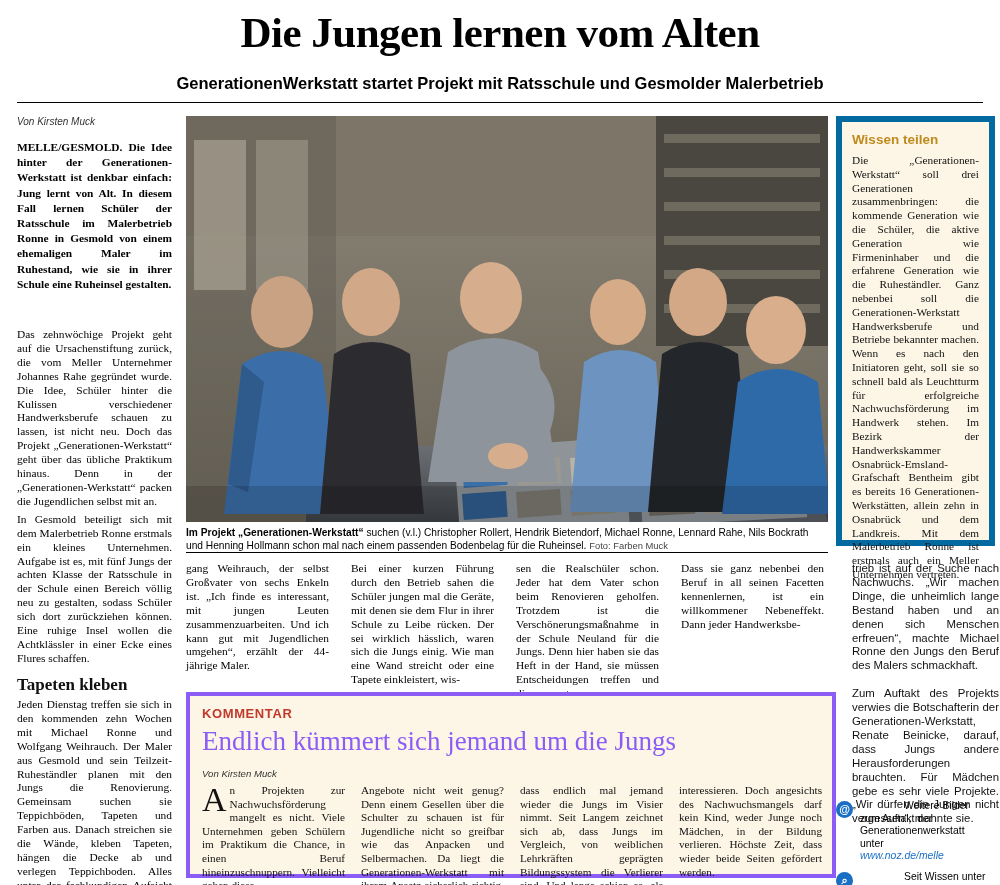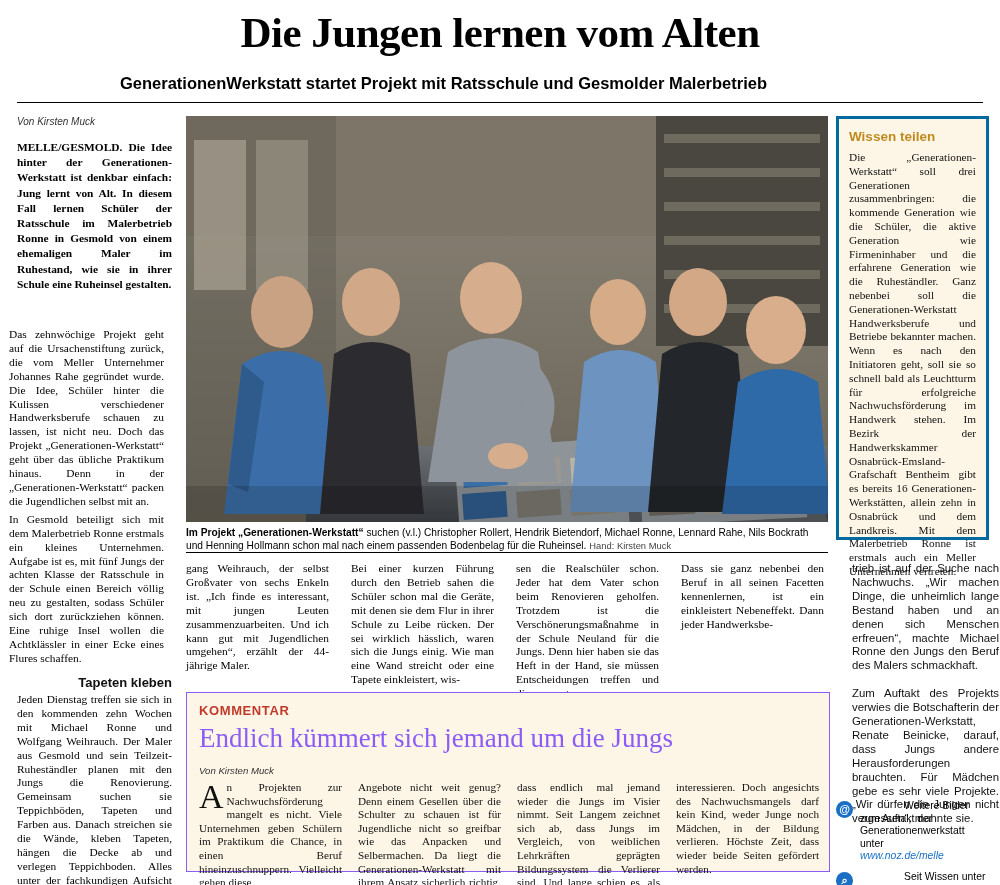--- a/index.html
+++ b/index.html
@@ -12,21 +12,21 @@
   }
   .page{position:relative;width:1000px;height:885px;}
 
   
   .headline{
     position:absolute;left:0;top:8px;width:1000px;text-align:center;
     font-family:"Liberation Serif", serif;
     font-weight:bold;font-size:43px;letter-spacing:-0.5px;color:#000;
   }
   .subhead{
-    position:absolute;left:120px;top:74px;width:760px;
+    position:absolute;left:120px;top:74px;width:760px;text-align:center;
     font-family:"Liberation Sans", sans-serif;
     font-weight:bold;font-size:16.5px;color:#000;
   }
   .rule-top{position:absolute;left:17px;top:102px;width:966px;height:1px;background:#000;}
 
   
   .byline-left{
     position:absolute;left:17px;top:116px;width:155px;
     font-family:"Liberation Sans", sans-serif;
     font-size:10px;font-style:italic;color:#333;
@@ -36,24 +36,24 @@
     font-family:Liberation Serif, serif;
     font-weight:bold;font-size:11.4px;line-height:15.2px;color:#000;
     text-align:justify;
   }
   .col-text{
     font-family:"Liberation Serif", serif;
     font-size:11.4px;line-height:13.9px;text-align:justify;
     color:#000;
     -webkit-hyphens:auto;hyphens:auto;
   }
-  .c1{position:absolute;left:9px;top:328px;width:155px;}
+  .c1{position:absolute;left:17px;top:328px;width:155px;}
   .subhead-small{
-    font-family:Liberation Sans, sans-serif;
-    font-weight:bold;font-size:13px;margin:9px 0 3px 0;text-align:right;
+    font-family:Liberation Serif, serif;
+    font-weight:bold;font-size:17px;margin:9px 0 3px 0;
   }
   .c1b{position:absolute;left:17px;top:666px;width:155px;}
 
   
   .photo{
     position:absolute;left:186px;top:116px;width:642px;height:406px;
     overflow:hidden;background:#6d6a63;
   }
   .photo svg{display:block;}
   .caption{
@@ -68,21 +68,21 @@
   
   .bodycol{position:absolute;top:562px;width:143px;}
   .bc1{left:186px;}
   .bc2{left:351px;}
   .bc3{left:516px;}
   .bc4{left:681px;}
 
   
   .komm{
     position:absolute;left:186px;top:692px;width:642px;height:178px;
-    background:#fdf6e6;border:1px solid #8b5cf6;
+    background:#fdf6e6;border:4px solid #8b5cf6;
   }
   .komm-label{
     position:absolute;left:12px;top:10px;
     font-family:"Liberation Sans", sans-serif;
     font-weight:bold;font-size:13px;letter-spacing:0.6px;color:#c0392b;
   }
   .komm-title{
     position:absolute;left:12px;top:30px;width:618px;
     font-family:"Liberation Serif", serif;
     font-size:27px;color:#8b5cf6;
@@ -100,21 +100,21 @@
   .kc3{left:318px;}
   .kc4{left:477px;}
   .dropcap{
     float:left;font-size:34px;line-height:27px;font-weight:normal;
     padding:2px 3px 0 0;font-family:"Liberation Serif", serif;
   }
 
   
   .rail{
     position:absolute;left:836px;top:116px;width:147px;height:418px;
-    background:#fdf6e6;border:3px solid #0369a1;
+    background:#fdf6e6;border:6px solid #0369a1;
   }
   .rail-title{
     position:absolute;left:10px;top:10px;
     font-family:"Liberation Sans", sans-serif;
     font-weight:bold;font-size:13.5px;color:#c08a1e;
   }
   .rail-text{
     position:absolute;left:10px;top:32px;width:127px;
     font-family:"Liberation Serif", serif;
     font-size:11.3px;line-height:13.8px;text-align:justify;
@@ -240,28 +240,28 @@
         <ellipse cx="590" cy="214" rx="30" ry="34" fill="#d8ae8c"></ellipse>
         <path d="M552 266 q40 -26 80 0 l12 132 h-108 z" fill="#2f6aa8"></path>
       </g>
 
       <rect x="0" y="370" width="642" height="36" fill="#000" opacity="0.15"></rect>
     </svg>
   </div>
 
   <div class="caption">
     <b>Im Projekt „Generationen-Werkstatt“</b><span> suchen (v.l.) Christopher Rollert, Hendrik Bietendorf, Michael Ronne, Lennard Rahe, Nils Bockrath und Henning Hollmann schon mal nach einem passenden Bodenbelag für die Ruheinsel.</span>
-    <span class="credit">Hand: Kirsten Muck</span>
+    <span class="credit">Foto: Farben Muck</span>
   </div>
   <div class="rule-cap"></div>
 
   <div class="bodycol bc1 col-text">gang Weihrauch, der selbst Großvater von sechs Enkeln ist. „Ich finde es interessant, mit jungen Leuten zusammenzuarbeiten. Und ich kann gut mit Jugendlichen umgehen“, erzählt der 44-jährige Maler.</div>
-  <div class="bodycol bc2 col-text">Bei einer kurzen Führung durch den Betrieb sahen die Schüler schon mal die Geräte, mit denen sie dem Flur in ihrer Schule zu Leibe rücken. Der sei wirklich hässlich, waren sich die Jungs einig. Wie man eine Wand streicht oder eine Tapete einkleistert, wis-</div>
+  <div class="bodycol bc2 col-text">Bei einer kurzen Führung durch den Betrieb sahen die Schüler jungen mal die Geräte, mit denen sie dem Flur in ihrer Schule zu Leibe rücken. Der sei wirklich hässlich, waren sich die Jungs einig. Wie man eine Wand streicht oder eine Tapete einkleistert, wis-</div>
   <div class="bodycol bc3 col-text">sen die Realschüler schon. Jeder hat dem Vater schon beim Renovieren geholfen. Trotzdem ist die Verschönerungsmaßnahme in der Schule Neuland für die Jungs. Denn hier haben sie das Heft in der Hand, sie müssen Entscheidungen treffen und diese umsetzen.</div>
-  <div class="bodycol bc4 col-text">Dass sie ganz nebenbei den Beruf in all seinen Facetten kennenlernen, ist ein einkleistert Nebeneffekt. Dann jeder Handwerksbe-</div>
+  <div class="bodycol bc4 col-text">Dass sie ganz nebenbei den Beruf in all seinen Facetten kennenlernen, ist ein willkommener Nebeneffekt. Dann jeder Handwerksbe-</div>
 
   <div class="komm">
     <div class="komm-label">KOMMENTAR</div>
     <div class="komm-title">Endlich kümmert sich jemand um die Jungs</div>
     <div class="komm-byline">Von Kirsten Muck</div>
     <div class="komm-cols">
       <div class="kcol kc1">
         <span class="dropcap">A</span><span>n Projekten zur Nachwuchsförderung mangelt es nicht. Viele Unternehmen geben Schülern im Praktikum die Chance, in einen Beruf hineinzuschnuppern. Vielleicht gehen diese</span>
       </div>
       <div class="kcol kc2">Angebote nicht weit genug? Denn einem Gesellen über die Schulter zu schauen ist für Jugendliche nicht so greifbar wie das Anpacken und Selbermachen. Da liegt die Generationen-Werkstatt mit ihrem Ansatz sicherlich richtig. Beruhigend auch,</div>

